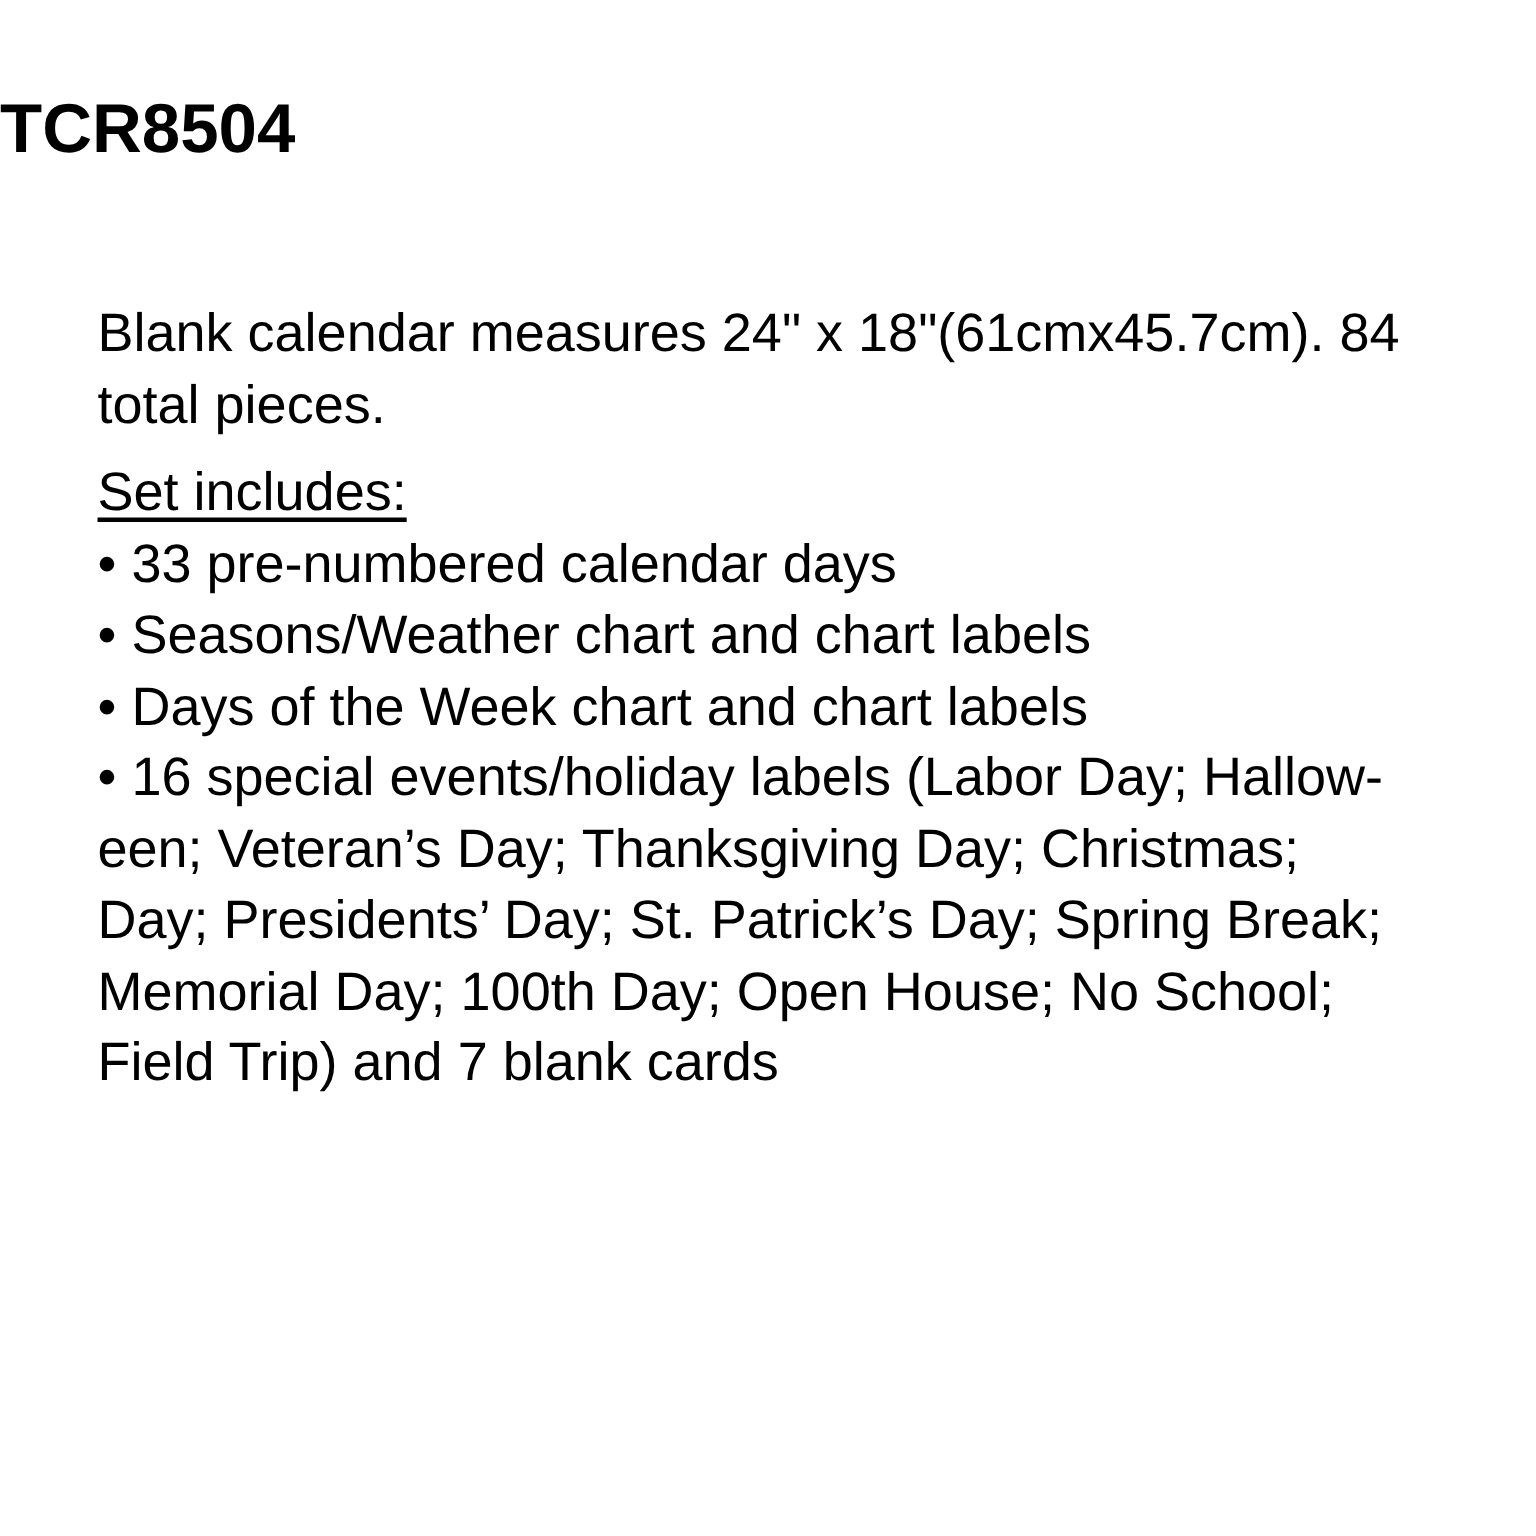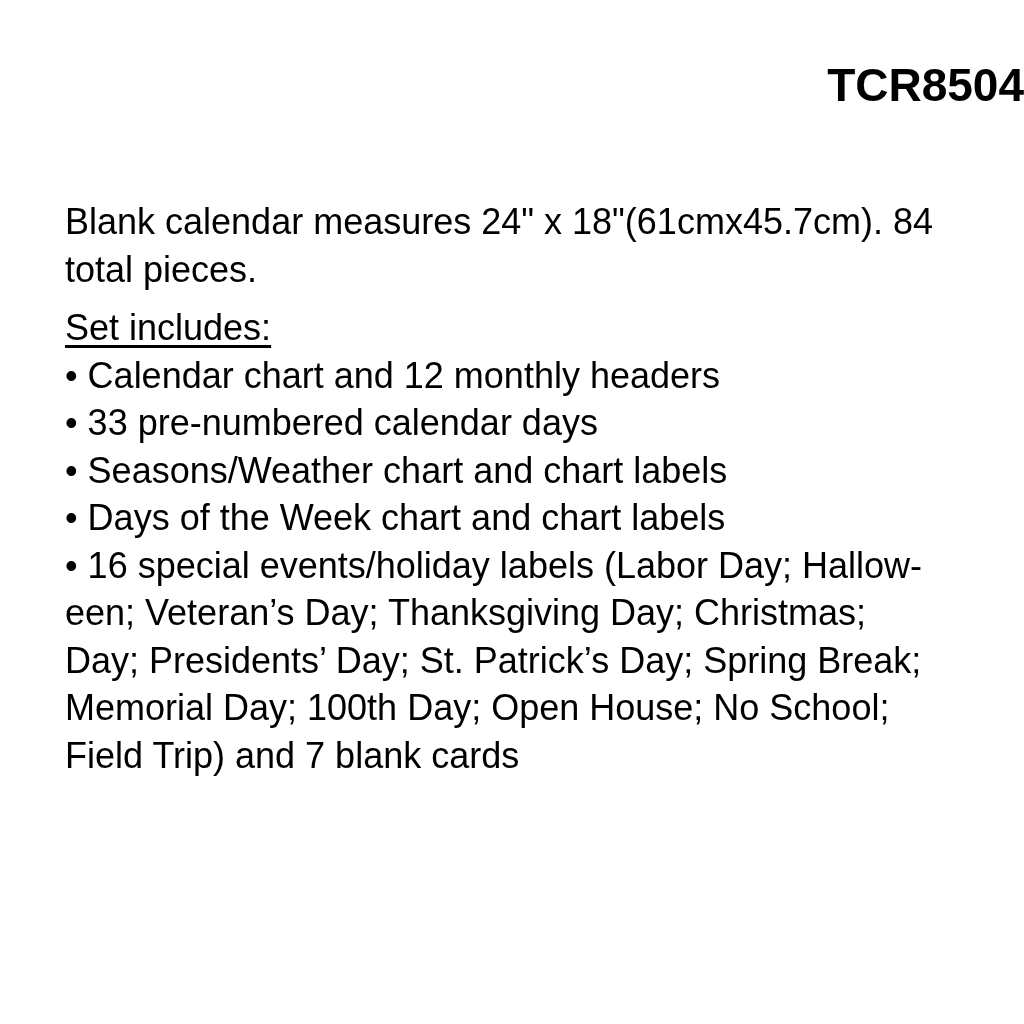--- a/index.html
+++ b/index.html
@@ -15,21 +15,21 @@
     color: #000000;
     font-family: "Liberation Sans", sans-serif;
     overflow: hidden;
   }
   .title {
     margin: 0;
     padding-top: 60px;
     font-size: 46px;
     line-height: 50px;
     font-weight: bold;
-    text-align: right;
+    text-align: left;
     letter-spacing: 0px;
     color: #000000;
   }
   .content {
     position: absolute;
     top: 198px;
     left: 65px;
     right: 30px;
     font-size: 36px;
     line-height: 47.5px;
@@ -52,21 +52,20 @@
 
   <h1 class="title">TCR8504</h1>
 
   <div class="content">
 
     <div class="line">Blank calendar measures 24" x 18"(61cmx45.7cm). 84</div>
     <div class="line">total pieces.</div>
 
     <div class="heading-line">Set includes:</div>
 
-    <div class="line">• Calendar chart and 12 monthly headers</div>
     <div class="line">• 33 pre-numbered calendar days</div>
     <div class="line">• Seasons/Weather chart and chart labels</div>
     <div class="line">• Days of the Week chart and chart labels</div>
     <div class="line">• 16 special events/holiday labels (Labor Day; Hallow-</div>
     <div class="line">een; Veteran’s Day; Thanksgiving Day; Christmas;</div>
     <div class="line">Day; Presidents’ Day; St. Patrick’s Day; Spring Break;</div>
     <div class="line">Memorial Day; 100th Day; Open House; No School;</div>
     <div class="line">Field Trip) and 7 blank cards</div>
 
   </div>

